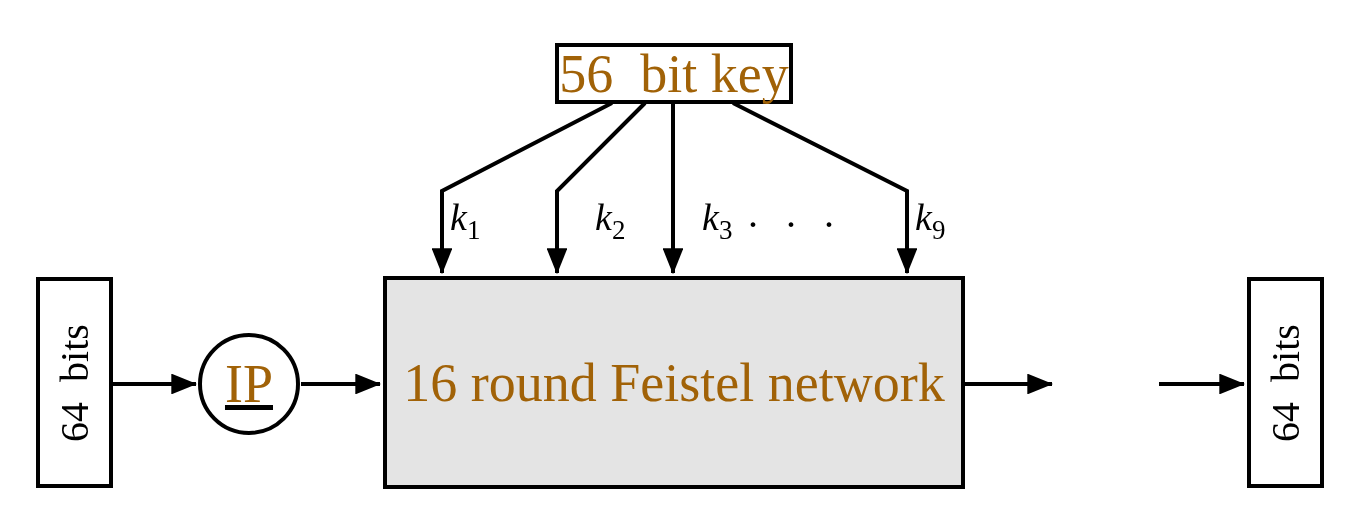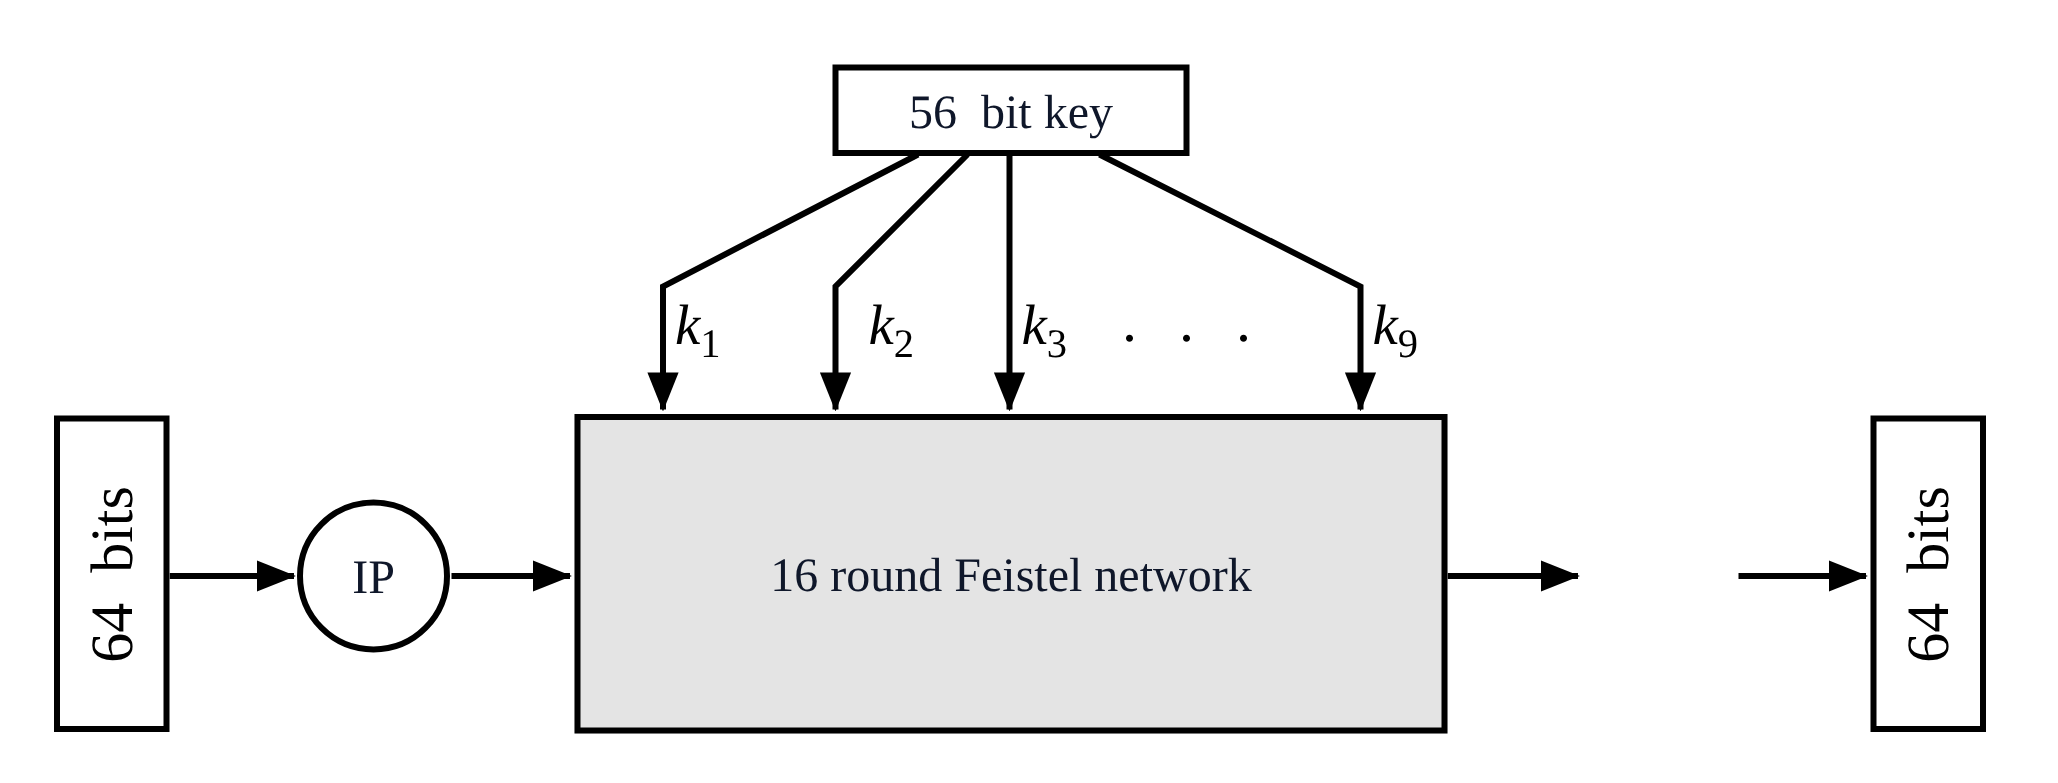--- a/index.html
+++ b/index.html
@@ -27,23 +27,23 @@
     position: absolute;
     box-sizing: border-box;
     border: 4px solid #000000;
     background: #ffffff;
     display: flex;
     align-items: center;
     justify-content: center;
   }
   .label {
     white-space: pre;
-    font-size: 32px;
+    font-size: 54px;
     line-height: 1;
-    color: #0f172a;
+    color: #a16207;
   }
   #key-box {
     left: 555px; top: 43px;
     width: 238px; height: 61px;
   }
   #feistel-box {
     left: 383px; top: 276px;
     width: 582px; height: 213px;
     background: #e4e4e4;
   }
@@ -56,20 +56,21 @@
     width: 77px; height: 211px;
   }
   .vlabel {
     transform: rotate(-90deg);
     white-space: pre;
     font-size: 40px;
     line-height: 1;
   }
   .circle-node {
     border-radius: 50%;
+    text-decoration: underline;
   }
   #ip-circle {
     left: 198px; top: 333px;
     width: 102px; height: 102px;
   }
   #fp-circle {
     left: 1055px; top: 333px;
     width: 102px; height: 102px;
   }
   .klabel {
@@ -136,21 +137,21 @@
     <span class="vlabel">64  bits</span>
   </div>
 
   <div class="node circle-node" id="ip-circle">
     <span class="label">IP</span>
   </div>
 
 
   <span class="klabel" style="left:450px; top:198px;"><span>k</span><sub>1</sub></span>
 
-  <span class="klabel" style="left:579px; top:198px;"><span>k</span><sub>2</sub></span>
+  <span class="klabel" style="left:595px; top:198px;"><span>k</span><sub>2</sub></span>
 
-  <span class="klabel" style="left:681px; top:198px;"><span>k</span><sub>3</sub></span>
+  <span class="klabel" style="left:702px; top:198px;"><span>k</span><sub>3</sub></span>
 
   <span class="klabel" id="ellipsis">. . .</span>
 
   <span class="klabel" style="left:915px; top:198px;"><span>k</span><sub>9</sub></span>
 
 </div>
 
 </body></html>

